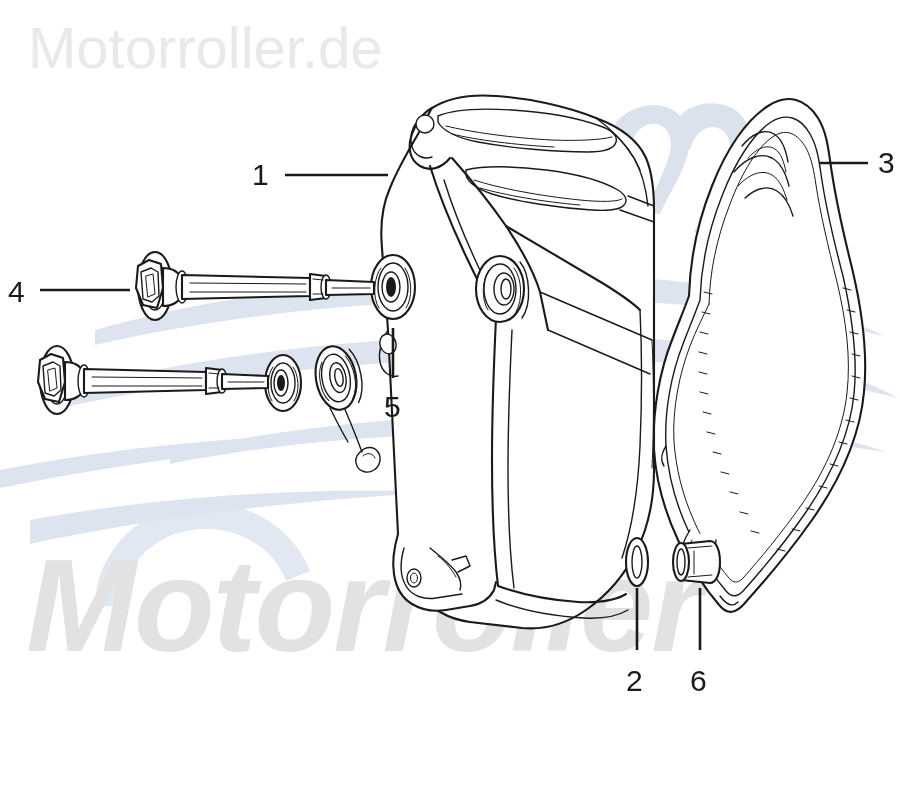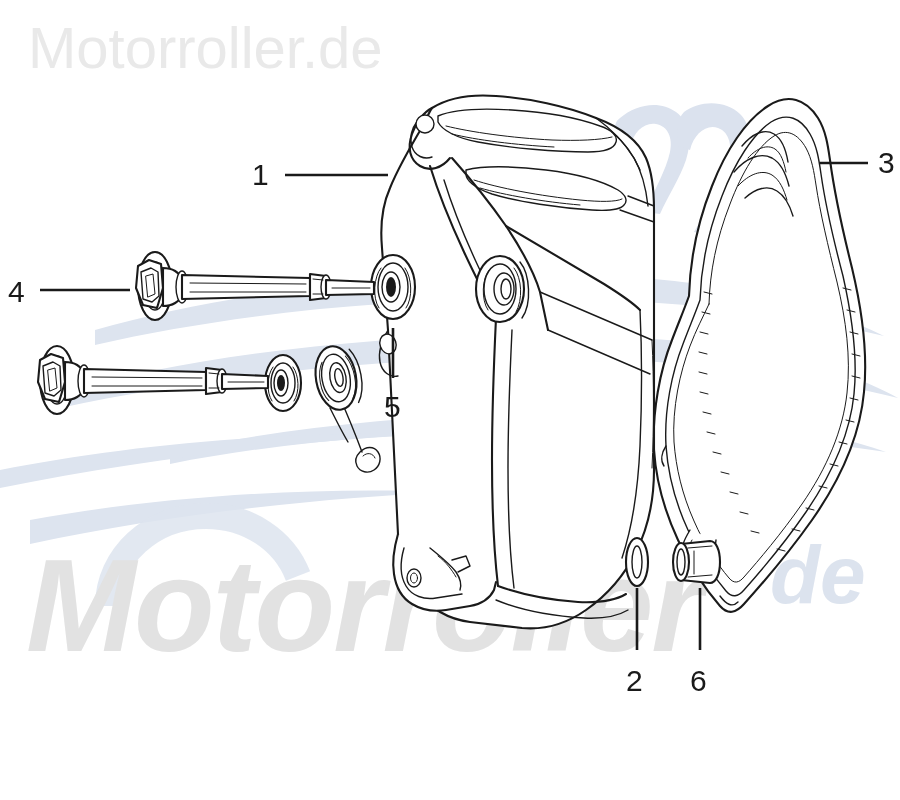--- a/index.html
+++ b/index.html
@@ -100,21 +100,20 @@
                L 678,146 C 678,132 676,120 684,112 Z"></path>
       <path d="M 600,128 C 612,122 624,128 626,140 L 612,152 C 604,148 598,140 600,128 Z"></path>
     </g>
 
     <g fill="none" stroke="#dde4ef" stroke-width="26" opacity="0.85">
       <path d="M 108,606 C 108,556 152,516 206,516 C 248,516 284,540 298,576"></path>
     </g>
   </svg>
 
   <div class="wm-top">Motorroller.de</div>
-  <div class="wm-de">de</div>
   <div class="wm-bottom">Motorroller</div>
 
   <svg class="layer" viewBox="0 0 900 800">
     <defs>
       <style>
         .ln   { fill:none; stroke:#1a1a1a; stroke-width:2.1; stroke-linecap:round; stroke-linejoin:round; }
         .ln-t { fill:none; stroke:#1a1a1a; stroke-width:1.4; stroke-linecap:round; stroke-linejoin:round; }
         .ln-h { fill:none; stroke:#1a1a1a; stroke-width:1.0; stroke-linecap:round; stroke-linejoin:round; }
         .fillw{ fill:#ffffff; stroke:#1a1a1a; stroke-width:2.1; stroke-linejoin:round; stroke-linecap:round; }
         .fillw-t{ fill:#ffffff; stroke:#1a1a1a; stroke-width:1.4; stroke-linejoin:round; stroke-linecap:round; }

